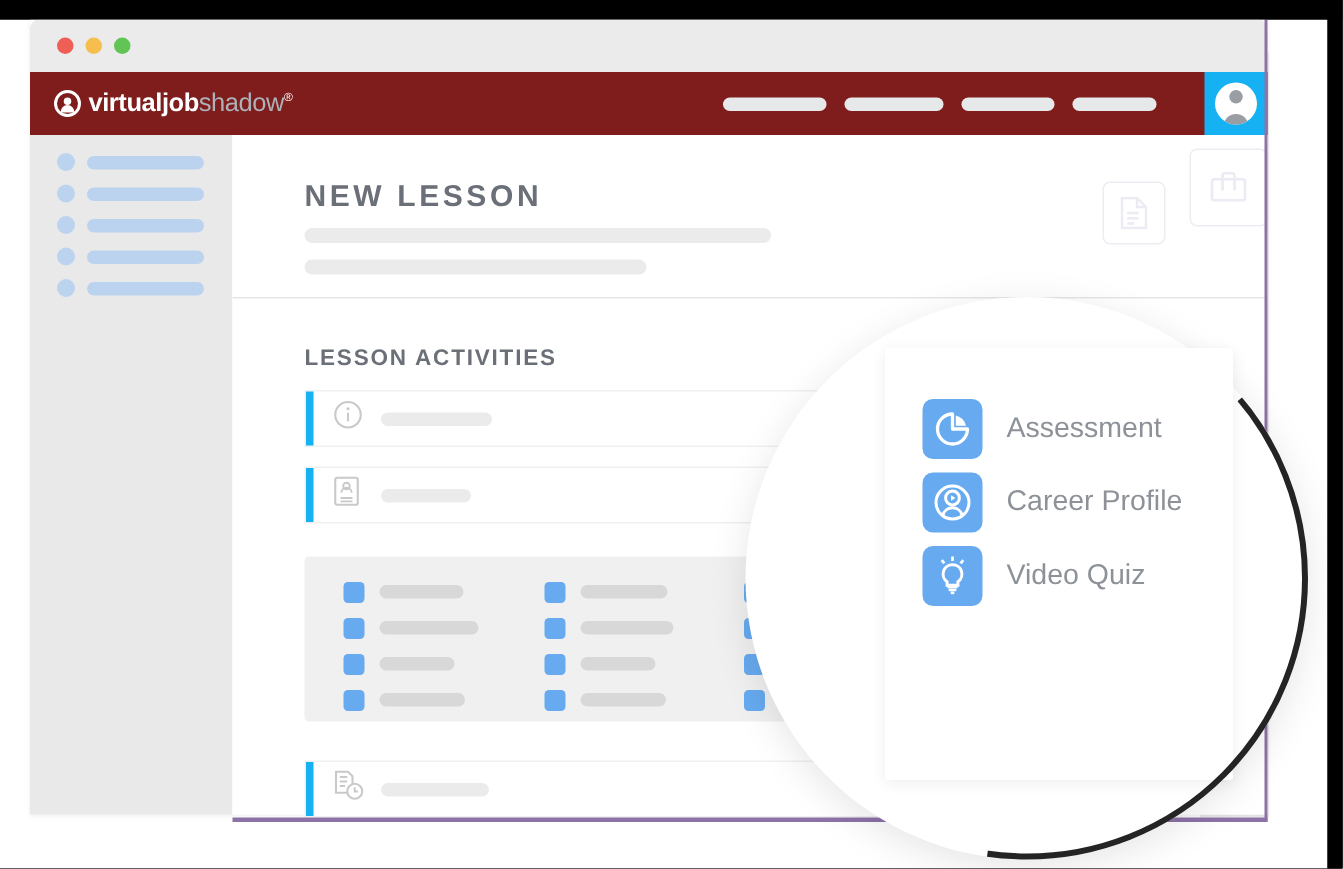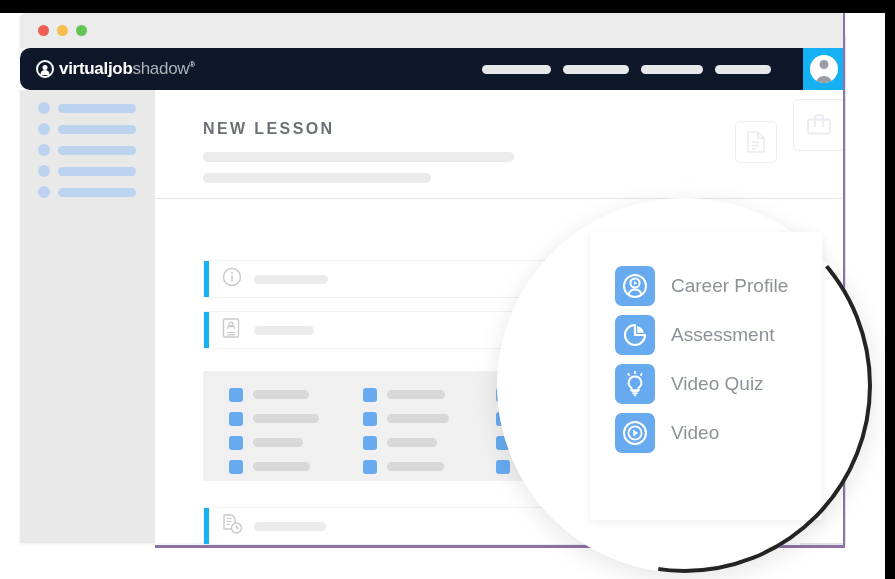--- a/index.html
+++ b/index.html
@@ -62,24 +62,23 @@
     display: flex;
     gap: 8px;
   }
   .dot { width: 11px; height: 11px; border-radius: 50%; }
 
   
   .navbar {
     position: absolute;
     left: 0; top: 35px;
     width: 825px; height: 42px;
-    background: #0f172a;
-    display: flex;
-    align-items: center;
-    border-radius: 10px;
+    background: #7f1d1d;
+    display: flex;
+    align-items: center;
   }
   .logo-wrap {
     position: absolute;
     left: 16px; top: 0;
     height: 42px;
     display: flex;
     align-items: center;
     gap: 5px;
   }
   .logo-mark {
@@ -205,21 +204,21 @@
   .lesson-header {
     position: absolute;
     left: 0; top: 0;
     width: 690px; height: 108px;
     background: #ffffff;
     border-bottom: 1px solid #e6e6e6;
   }
   .page-title {
     position: absolute;
     left: 48px; top: 30px;
-    font-size: 16px;
+    font-size: 20px;
     font-weight: bold;
     letter-spacing: 2.4px;
     color: #6b7078;
   }
   .hdr-bar {
     position: absolute;
     height: 10px;
     border-radius: 5px;
     background: #ebebeb;
   }
@@ -468,20 +467,21 @@
         <div class="icon-box case">
           <svg width="26" height="24" viewBox="0 0 26 24" aria-hidden="true">
             <rect x="2" y="6.5" width="22" height="14" rx="1.5" fill="none" stroke="#eceaf3" stroke-width="1.8"></rect>
             <path d="M9 6.5 V4 a1.5 1.5 0 0 1 1.5-1.5 h5 A1.5 1.5 0 0 1 17 4 v2.5" fill="none" stroke="#eceaf3" stroke-width="1.8"></path>
             <line x1="9" y1="6.5" x2="9" y2="14" stroke="#eceaf3" stroke-width="1.8"></line>
             <line x1="17" y1="6.5" x2="17" y2="14" stroke="#eceaf3" stroke-width="1.8"></line>
           </svg>
         </div>
       </div>
 
+      <div class="activities-title">LESSON ACTIVITIES</div>
 
       <div class="activity-row" style="top:170px">
         <span class="activity-accent"></span>
         <span class="activity-icon">
           <svg width="20" height="20" viewBox="0 0 20 20" aria-hidden="true">
             <circle cx="10" cy="10" r="8.5" fill="none" stroke="#c9c9c9" stroke-width="1.4"></circle>
             <circle cx="10" cy="6" r="1" fill="#c9c9c9"></circle>
             <line x1="10" y1="8.6" x2="10" y2="14.4" stroke="#c9c9c9" stroke-width="1.4"></line>
           </svg>
         </span>
@@ -581,65 +581,55 @@
   <div class="purple-line-v"></div>
 
   <div class="magnifier"></div>
   <div class="mag-card"></div>
 
   <div class="mag-list">
 
     <div class="mag-item">
       <span class="mag-icon">
         <svg width="26" height="26" viewBox="0 0 26 26" aria-hidden="true">
+          <path d="M13 3 A10 10 0 1 0 23 13 L13 13 Z" fill="none" stroke="#ffffff" stroke-width="2.2" stroke-linejoin="round"></path>
+          <path d="M15.2 4 A9.3 9.3 0 0 1 22 10.8 L15.2 10.8 Z" fill="#ffffff"></path>
+        </svg>
+      </span>
+      <span class="mag-label">Assessment</span>
+    </div>
+
+    <div class="mag-item">
+      <span class="mag-icon">
+        <svg width="26" height="26" viewBox="0 0 26 26" aria-hidden="true">
           <circle cx="13" cy="13" r="11" fill="none" stroke="#ffffff" stroke-width="2"></circle>
           <circle cx="13" cy="10" r="4.6" fill="none" stroke="#ffffff" stroke-width="2"></circle>
           <path d="M12 8.1 l3 1.9 l-3 1.9 Z" fill="#ffffff"></path>
           <path d="M6.6 21.5 a6.6 6.6 0 0 1 12.8 0" fill="none" stroke="#ffffff" stroke-width="2"></path>
         </svg>
       </span>
       <span class="mag-label">Career Profile</span>
-    </div>
-
-    <div class="mag-item">
-      <span class="mag-icon">
-        <svg width="26" height="26" viewBox="0 0 26 26" aria-hidden="true">
-          <path d="M13 3 A10 10 0 1 0 23 13 L13 13 Z" fill="none" stroke="#ffffff" stroke-width="2.2" stroke-linejoin="round"></path>
-          <path d="M15.2 4 A9.3 9.3 0 0 1 22 10.8 L15.2 10.8 Z" fill="#ffffff"></path>
-        </svg>
-      </span>
-      <span class="mag-label">Assessment</span>
     </div>
 
 
     <div class="mag-item">
       <span class="mag-icon">
         <svg width="26" height="28" viewBox="0 0 26 28" aria-hidden="true">
           <path d="M13 6.5 a6.2 6.2 0 0 0 -3.6 11.3 v2.4 h7.2 v-2.4 A6.2 6.2 0 0 0 13 6.5 Z" fill="none" stroke="#ffffff" stroke-width="2"></path>
           <line x1="9.6" y1="21.2" x2="16.4" y2="21.2" stroke="#ffffff" stroke-width="1.8"></line>
           <line x1="10.4" y1="23.2" x2="15.6" y2="23.2" stroke="#ffffff" stroke-width="1.8"></line>
           <line x1="11.8" y1="25.2" x2="14.2" y2="25.2" stroke="#ffffff" stroke-width="1.8"></line>
           <line x1="13" y1="1" x2="13" y2="4" stroke="#ffffff" stroke-width="1.8"></line>
           <line x1="5.8" y1="3.4" x2="7.6" y2="5.6" stroke="#ffffff" stroke-width="1.8"></line>
           <line x1="20.2" y1="3.4" x2="18.4" y2="5.6" stroke="#ffffff" stroke-width="1.8"></line>
         </svg>
       </span>
       <span class="mag-label">Video Quiz</span>
     </div>
 
-    <div class="mag-item">
-      <span class="mag-icon">
-        <svg width="26" height="26" viewBox="0 0 26 26" aria-hidden="true">
-          <circle cx="13" cy="13" r="11" fill="none" stroke="#ffffff" stroke-width="2"></circle>
-          <circle cx="13" cy="13" r="6.6" fill="none" stroke="#ffffff" stroke-width="1.8"></circle>
-          <path d="M11.2 9.6 l5 3.4 l-5 3.4 Z" fill="#ffffff"></path>
-        </svg>
-      </span>
-      <span class="mag-label">Video</span>
-    </div>
 
   </div>
 
   <div class="mag-ring"></div>
 
   <div class="edge-top"></div>
   <div class="edge-right"></div>
 
 </div>
 

